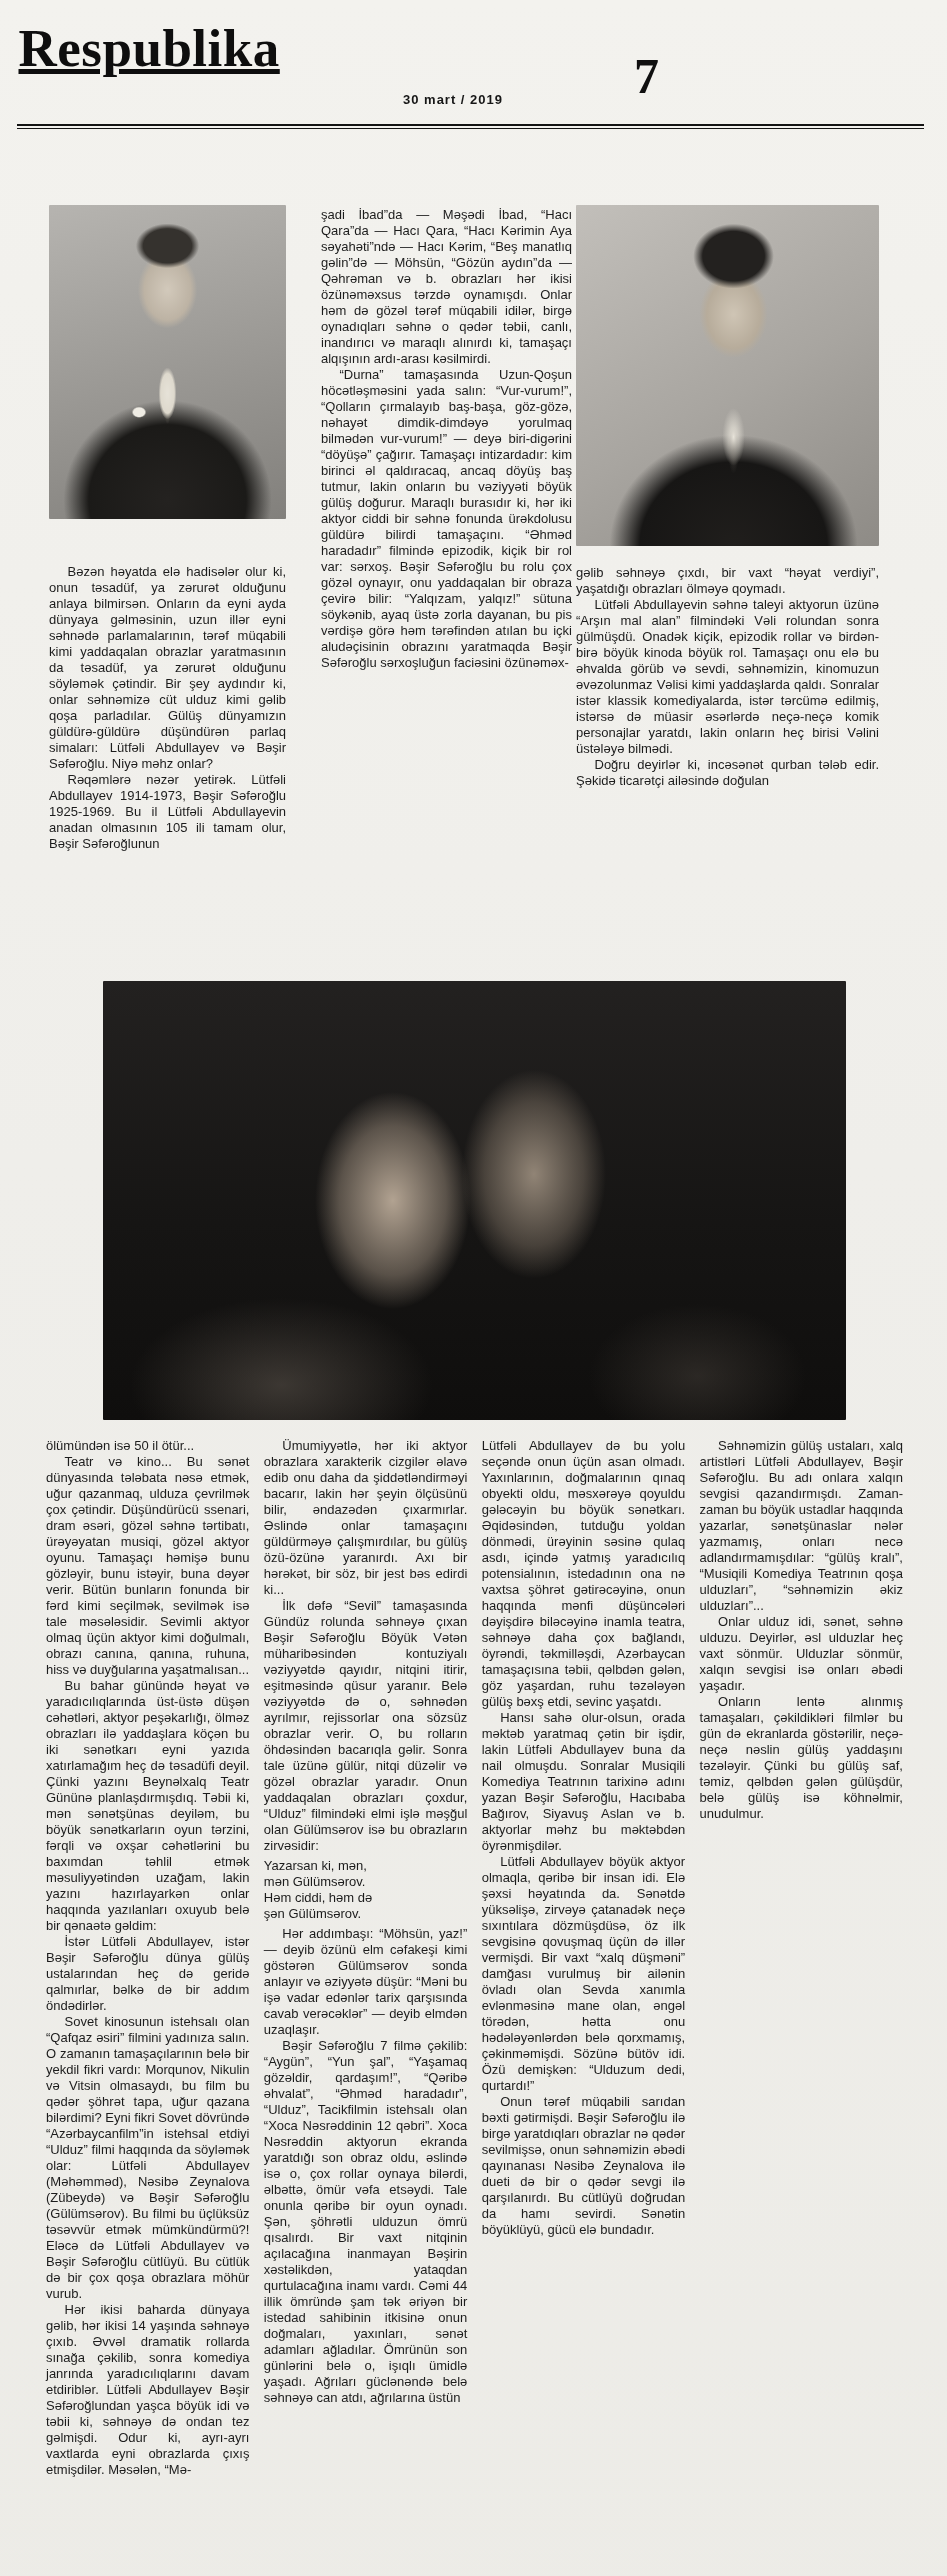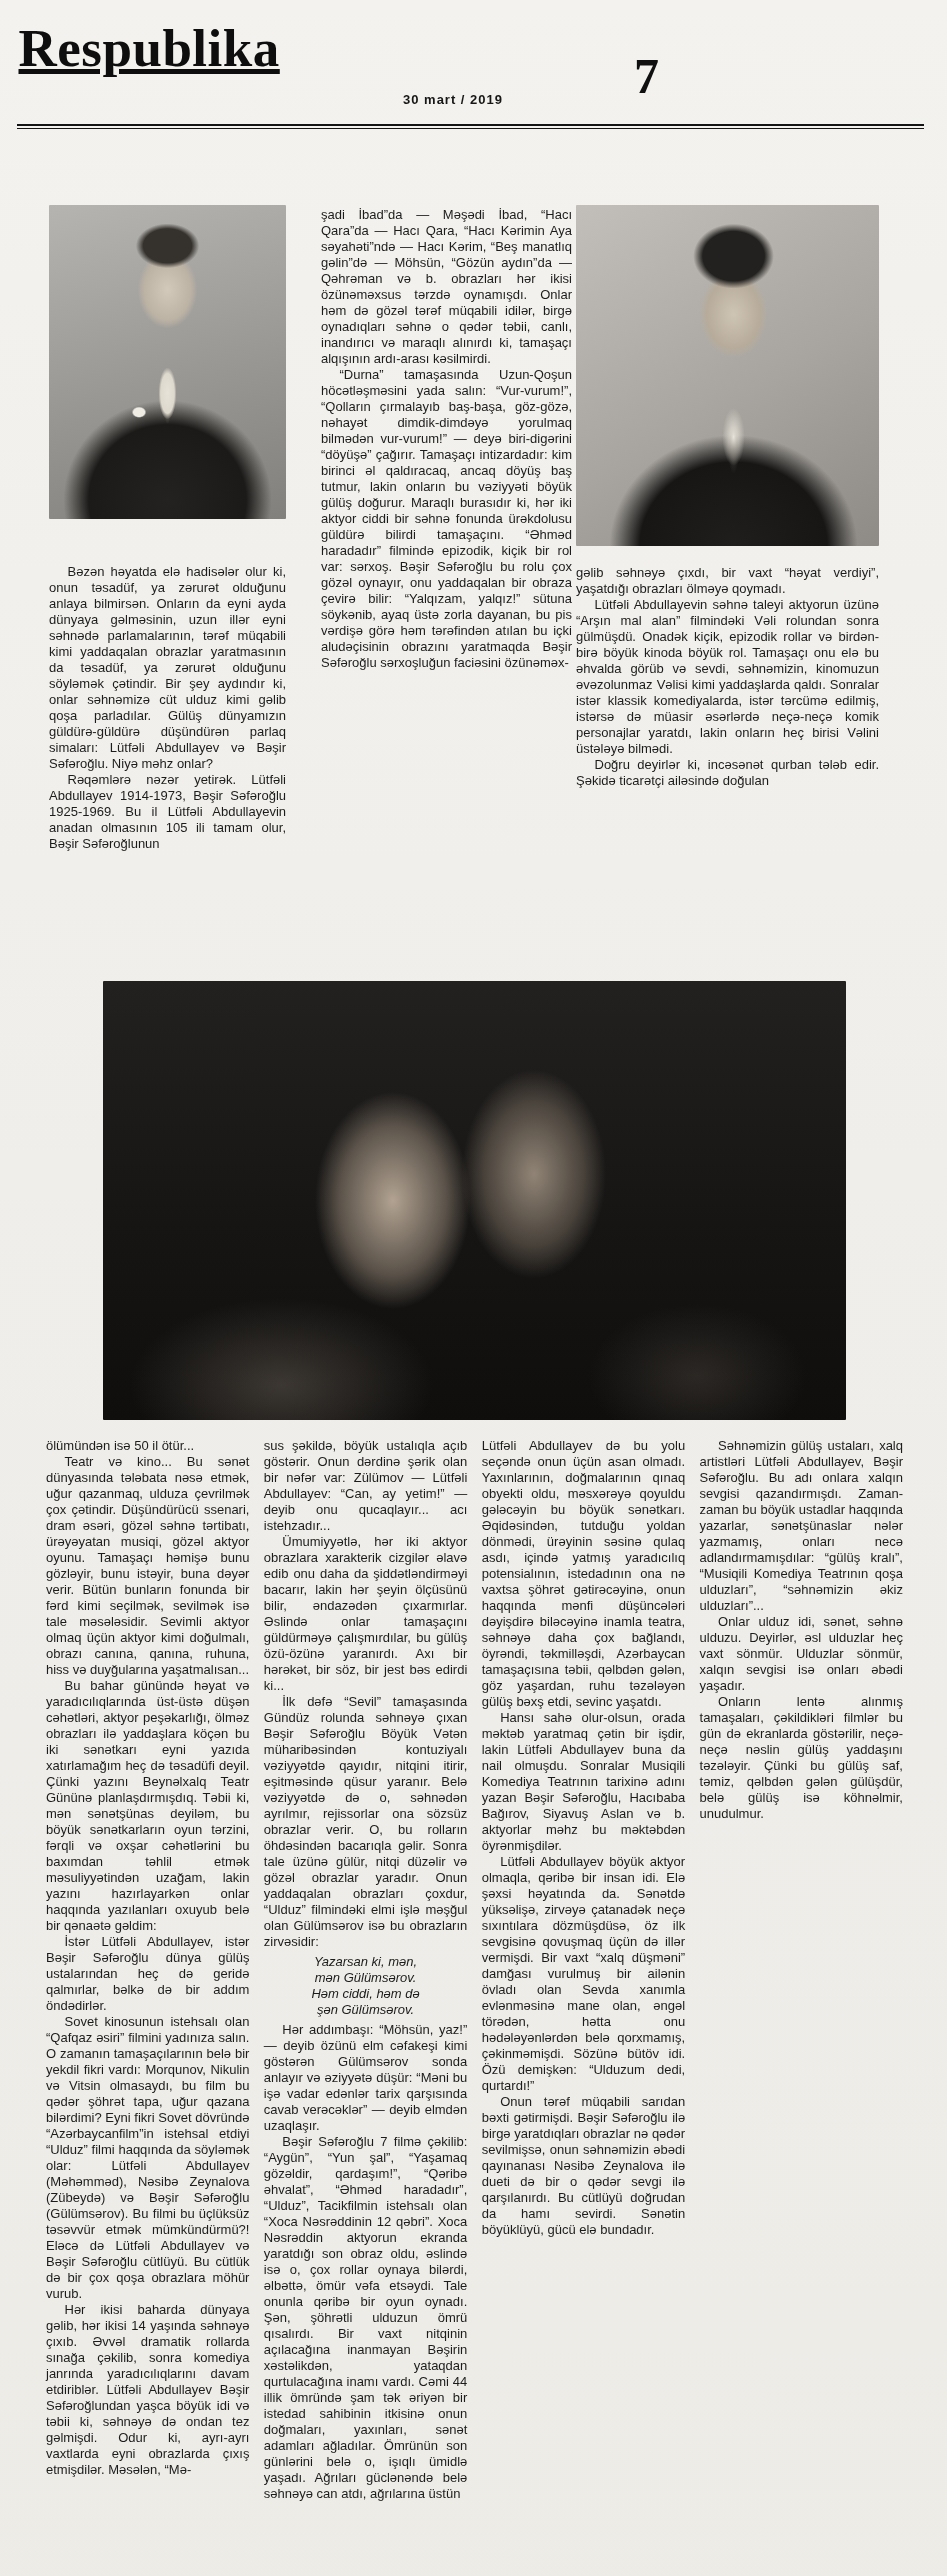--- a/index.html
+++ b/index.html
@@ -81,21 +81,21 @@
   .col-top-right  { left: 576px;top: 565px; width: 303px; }
   .bottom {
     position: absolute; left: 46px; top: 1438px; width: 857px; height: 1422px;
     display: flex; gap: 14.4px; font-size: 13px; line-height: 16px;
   }
   .bcol { flex: 1 1 0; min-width: 0; }
   .bcol-last { display: flex; flex-direction: column; }
   .para { text-align: justify; text-indent: 18.5px; margin: 0; }
   .para.noindent { text-indent: 0; }
   .para.verse {
-    text-indent: 0; text-align: center; font-style: italic;
+    text-indent: 0; 
     white-space: pre-line; padding: 4.1px 0;
   }
 </style>
 </head>
 <body>
 
 <div class="page">
 
   <header>
     <div class="masthead">Respublika</div>
@@ -126,21 +126,20 @@
   <section class="bottom">
     <div class="bcol">
         <p class="para noindent">ölümündən isə 50 il ötür...</p>
         <p class="para">Teatr və kino... Bu sənət dünyasında tələbata nəsə etmək, uğur qazanmaq, ulduza çevrilmək çox çətindir. Düşündürücü ssenari, dram əsəri, gözəl səhnə tərtibatı, ürəyəyatan musiqi, gözəl aktyor oyunu. Tamaşaçı həmişə bunu gözləyir, bunu istəyir, buna dəyər verir. Bütün bunların fonunda bir fərd kimi seçilmək, sevilmək isə tale məsələsidir. Sevimli aktyor olmaq üçün aktyor kimi doğulmalı, obrazı canına, qanına, ruhuna, hiss və duyğularına yaşatmalısan...</p>
         <p class="para">Bu bahar günündə həyat və yaradıcılıqlarında üst-üstə düşən cəhətləri, aktyor peşəkarlığı, ölməz obrazları ilə yaddaşlara köçən bu iki sənətkarı eyni yazıda xatırlamağım heç də təsadüfi deyil. Çünki yazını Beynəlxalq Teatr Gününə planlaşdırmışdıq. Təbii ki, mən sənətşünas deyiləm, bu böyük sənətkarların oyun tərzini, fərqli və oxşar cəhətlərini bu baxımdan təhlil etmək məsuliyyətindən uzağam, lakin yazını hazırlayarkən onlar haqqında yazılanları oxuyub belə bir qənaətə gəldim:</p>
         <p class="para">İstər Lütfəli Abdullayev, istər Bəşir Səfəroğlu dünya gülüş ustalarından heç də geridə qalmırlar, bəlkə də bir addım öndədirlər.</p>
         <p class="para">Sovet kinosunun istehsalı olan “Qafqaz əsiri” filmini yadınıza salın. O zamanın tamaşaçılarının belə bir yekdil fikri vardı: Morqunov, Nikulin və Vitsin olmasaydı, bu film bu qədər şöhrət tapa, uğur qazana bilərdimi? Eyni fikri Sovet dövründə “Azərbaycanfilm”in istehsal etdiyi “Ulduz” filmi haqqında da söyləmək olar: Lütfəli Abdullayev (Məhəmməd), Nəsibə Zeynalova (Zübeydə) və Bəşir Səfəroğlu (Gülümsərov). Bu filmi bu üçlüksüz təsəvvür etmək mümkündürmü?! Eləcə də Lütfəli Abdullayev və Bəşir Səfəroğlu cütlüyü. Bu cütlük də bir çox qoşa obrazlara möhür vurub.</p>
         <p class="para">Hər ikisi baharda dünyaya gəlib, hər ikisi 14 yaşında səhnəyə çıxıb. Əvvəl dramatik rollarda sınağa çəkilib, sonra komediya janrında yaradıcılıqlarını davam etdiriblər. Lütfəli Abdullayev Bəşir Səfəroğlundan yaşca böyük idi və təbii ki, səhnəyə də ondan tez gəlmişdi. Odur ki, ayrı-ayrı vaxtlarda eyni obrazlarda çıxış etmişdilər. Məsələn, “Mə-</p>
       </div>
     <div class="bcol">
-        <p class="para noindent">sus şəkildə, böyük ustalıqla açıb göstərir. Onun dərdinə şərik olan bir nəfər var: Zülümov — Lütfəli Abdullayev: “Can, ay yetim!” — deyib onu qucaqlayır... acı istehzadır...</p>
         <p class="para">Ümumiyyətlə, hər iki aktyor obrazlara xarakterik cizgilər əlavə edib onu daha da şiddətləndirməyi bacarır, lakin hər şeyin ölçüsünü bilir, əndazədən çıxarmırlar. Əslində onlar tamaşaçını güldürməyə çalışmırdılar, bu gülüş özü-özünə yaranırdı. Axı bir hərəkət, bir söz, bir jest bəs edirdi ki...</p>
         <p class="para">İlk dəfə “Sevil” tamaşasında Gündüz rolunda səhnəyə çıxan Bəşir Səfəroğlu Böyük Vətən müharibəsindən kontuziyalı vəziyyətdə qayıdır, nitqini itirir, eşitməsində qüsur yaranır. Belə vəziyyətdə də o, səhnədən ayrılmır, rejissorlar ona sözsüz obrazlar verir. O, bu rolların öhdəsindən bacarıqla gəlir. Sonra tale üzünə gülür, nitqi düzəlir və gözəl obrazlar yaradır. Onun yaddaqalan obrazları çoxdur, “Ulduz” filmindəki elmi işlə məşğul olan Gülümsərov isə bu obrazların zirvəsidir:</p>
         <p class="para verse">Yazarsan ki, mən,
 mən Gülümsərov.
 Həm ciddi, həm də
 şən Gülümsərov.</p>
         <p class="para">Hər addımbaşı: “Möhsün, yaz!” — deyib özünü elm cəfakeşi kimi göstərən Gülümsərov sonda anlayır və əziyyətə düşür: “Məni bu işə vadar edənlər tarix qarşısında cavab verəcəklər” — deyib elmdən uzaqlaşır.</p>
         <p class="para">Bəşir Səfəroğlu 7 filmə çəkilib: “Aygün”, “Yun şal”, “Yaşamaq gözəldir, qardaşım!”, “Qəribə əhvalat”, “Əhməd haradadır”, “Ulduz”, Tacikfilmin istehsalı olan “Xoca Nəsrəddinin 12 qəbri”. Xoca Nəsrəddin aktyorun ekranda yaratdığı son obraz oldu, əslində isə o, çox rollar oynaya bilərdi, əlbəttə, ömür vəfa etsəydi. Tale onunla qəribə bir oyun oynadı. Şən, şöhrətli ulduzun ömrü qısalırdı. Bir vaxt nitqinin açılacağına inanmayan Bəşirin xəstəlikdən, yataqdan qurtulacağına inamı vardı. Cəmi 44 illik ömründə şam tək əriyən bir istedad sahibinin itkisinə onun doğmaları, yaxınları, sənət adamları ağladılar. Ömrünün son günlərini belə o, işıqlı ümidlə yaşadı. Ağrıları güclənəndə belə səhnəyə can atdı, ağrılarına üstün</p>
       </div>
     <div class="bcol">

